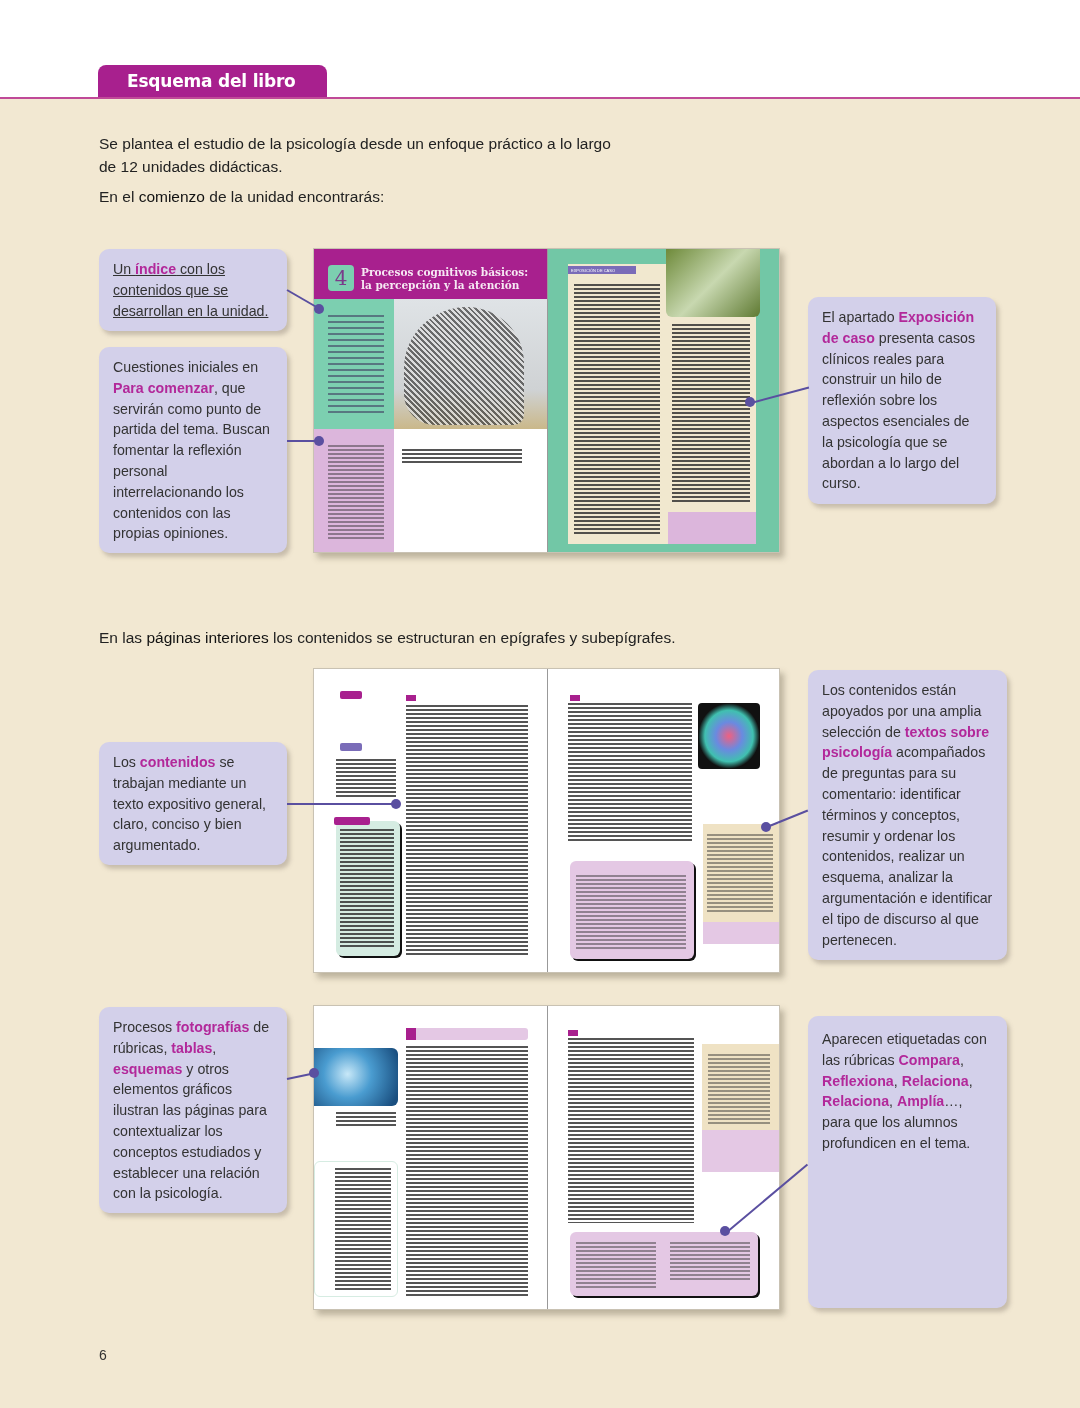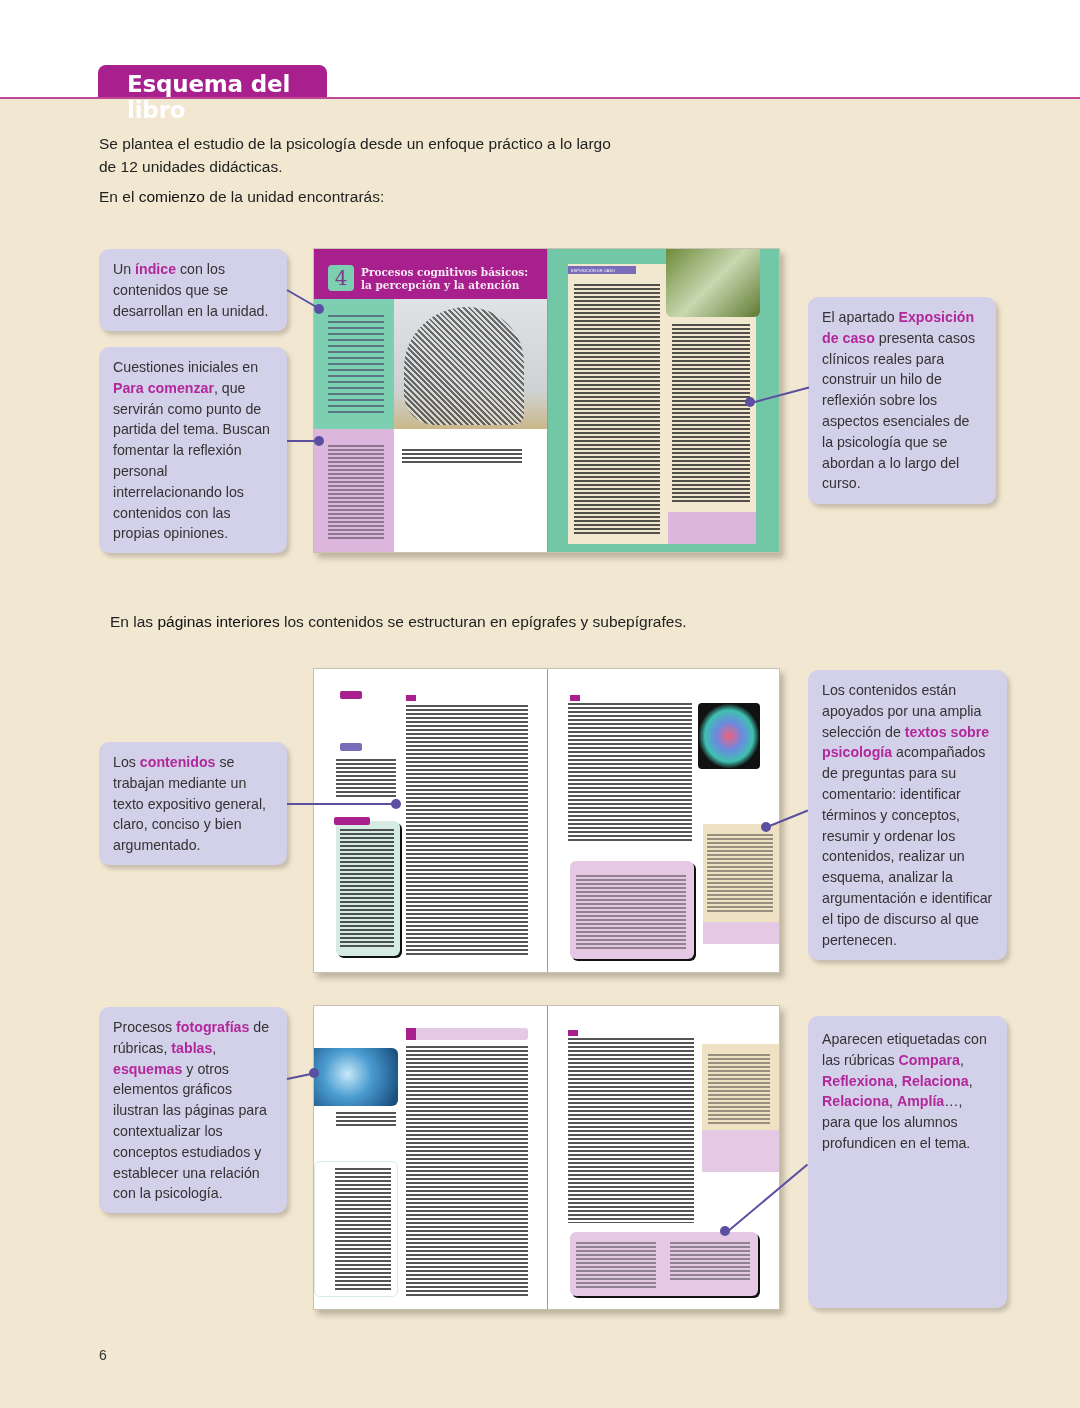--- a/index.html
+++ b/index.html
@@ -1,20 +1,20 @@
 <!DOCTYPE html>
 <html><head>
 <meta charset="utf-8">
 <style>
   * { box-sizing: border-box; margin: 0; padding: 0; }
   html, body { width: 1080px; height: 1408px; overflow: hidden; }
   body { background: #f2e8d2; font-family: "Liberation Sans", sans-serif; color: #1e1e1e; position: relative; }
   .top-white { position: absolute; left: 0; top: 0; width: 1080px; height: 98px; background: #ffffff; }
   .header-line { position: absolute; left: 0; top: 97px; width: 1080px; height: 2px; background: #c04a98; }
-  .tab { position: absolute; left: 98px; top: 65px; width: 229px; height: 33px; background: #a8208e; border-radius: 8px 8px 0 0; color: #fff; font-weight: bold; font-size: 23px; padding: 6px 0 0 29px; font-family: "DejaVu Sans", sans-serif; letter-spacing: -0.2px; }
+  .tab { position: absolute; left: 98px; top: 65px; width: 229px; height: 33px; background: #a8208e; border-radius: 8px 8px 0 0; color: #fff; font-weight: bold; font-size: 17px; padding: 6px 0 0 29px; font-family: "DejaVu Sans", sans-serif; letter-spacing: -0.2px; }
   .intro { position: absolute; left: 99px; font-size: 15.5px; line-height: 23px; color: #222; }
   .intro b { font-weight: normal; color: #111; }
   .callout { position: absolute; background: #d3d0ea; border-radius: 10px; box-shadow: 3px 4px 4px rgba(120,110,100,0.35); font-size: 14.2px; line-height: 20.8px; color: #333; padding: 10px 14px; }
   .hl { color: #b2289a; font-weight: bold; }
   .leader { position: absolute; height: 2px; background: #5a4fa0; transform-origin: 0 50%; }
   .dot { position: absolute; width: 10px; height: 10px; border-radius: 50%; background: #5a4fa0; }
   .spread { position: absolute; background: #fff; box-shadow: 4px 5px 6px rgba(90,80,60,0.35); border: 1px solid #c9c2b3; overflow: hidden; }
   .spread .fold { position: absolute; top: 0; bottom: 0; width: 1px; background: #999; }
   .txt { position: absolute; background: repeating-linear-gradient(to bottom, #2a2a2a 0 2px, transparent 2px 4px); opacity: 0.8; }
   .txt.light { opacity: 0.45; }
@@ -26,21 +26,21 @@
 <div class="top-white"></div>
 <div class="tab">Esquema del libro</div>
 <div class="header-line"></div>
 
 <div class="intro" style="top:132px;">
   <div>Se plantea el estudio de la psicología desde un enfoque práctico a lo largo</div>
   <div>de 12 unidades didácticas.</div>
   <div style="margin-top:7px;"><span>En el </span><b>comienzo</b><span> de la unidad encontrarás:</span></div>
 </div>
 
-<div class="callout" style="left:99px;top:249px;width:188px;height:82px;">
+<div class="callout" style="left:99px;top:249px;width:188px;height:82px;text-decoration:underline;">
   <span>Un </span><span class="hl">índice</span><span> con los contenidos que se desarrollan en la unidad.</span>
 </div>
 <div class="callout" style="left:99px;top:347px;width:188px;height:206px;">
   <span>Cuestiones iniciales en </span><span class="hl">Para comenzar</span><span>, que servirán como punto de partida del tema. Buscan fomentar la reflexión personal interrelacionando los contenidos con las propias opiniones.</span>
 </div>
 <div class="callout" style="left:808px;top:297px;width:188px;height:207px;">
   <span>El apartado </span><span class="hl">Exposición de caso</span><span> presenta casos clínicos reales para construir un hilo de reflexión sobre los aspectos esenciales de la psicología que se abordan a lo largo del curso.</span>
 </div>
 
 <div class="spread" style="left:313px;top:248px;width:467px;height:305px;">
@@ -75,21 +75,21 @@
   </div>
 </div>
 
 <div class="leader" style="left:287px;top:289px;width:40px;transform:rotate(30deg);"></div>
 <div class="dot" style="left:314px;top:304px;"></div>
 <div class="leader" style="left:287px;top:440px;width:30px;"></div>
 <div class="dot" style="left:314px;top:436px;"></div>
 <div class="leader" style="left:751px;top:402px;width:60px;transform:rotate(-15deg);"></div>
 <div class="dot" style="left:745px;top:397px;"></div>
 
-<div class="intro" style="top:610px;margin-left:11px;">
+<div class="intro" style="top:626px;">
   <span>En las </span><b>páginas interiores</b><span> los contenidos se estructuran en epígrafes y subepígrafes.</span>
 </div>
 
 <div class="callout" style="left:99px;top:742px;width:188px;height:123px;">
   <span>Los </span><span class="hl">contenidos</span><span> se trabajan mediante un texto expositivo general, claro, conciso y bien argumentado.</span>
 </div>
 <div class="callout" style="left:808px;top:670px;width:199px;height:290px;">
   <span>Los contenidos están apoyados por una amplia selección de </span><span class="hl">textos sobre psicología</span><span> acompañados de preguntas para su comentario: identificar términos y conceptos, resumir y ordenar los contenidos, realizar un esquema, analizar la argumentación e identificar el tipo de discurso al que pertenecen.</span>
 </div>
 

